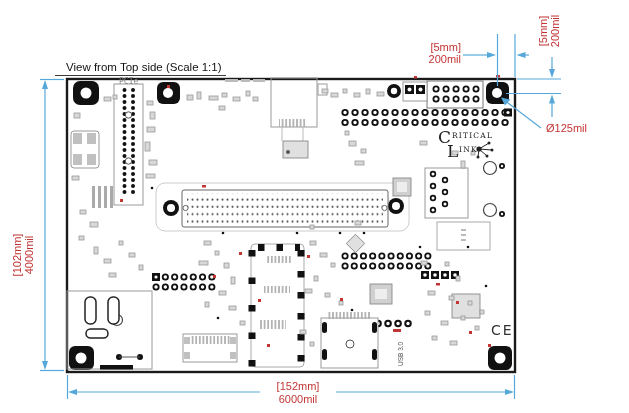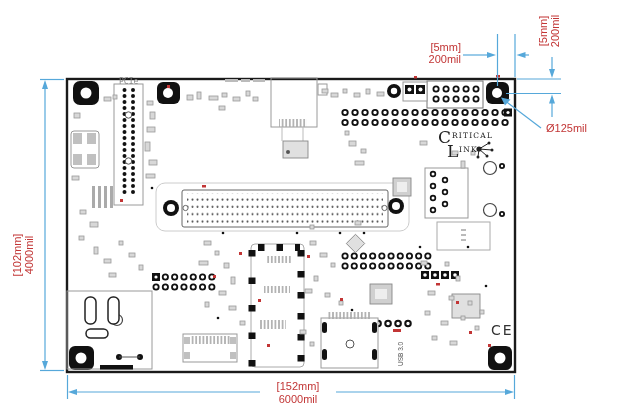--- a/index.html
+++ b/index.html
@@ -15,20 +15,21 @@
   .silk{stroke:#9a9a9a;stroke-width:1;fill:none;}
   .silk-fill{fill:#d8d8d8;stroke:#999;stroke-width:0.8;}
   .board-text{fill:#888;font-family:"DejaVu Sans Mono",monospace;}
   .logo-text{fill:#222;font-family:"DejaVu Serif",serif;}
 </style>
 </head>
 <body>
 
 <div class="canvas">
 
+  <div class="drawing-title">View from Top side (Scale 1:1)</div>
 
   <svg width="629" height="413" viewBox="0 0 629 413">
     <defs>
       <pattern id="pat-dots" width="5" height="7.3" patternUnits="userSpaceOnUse">
         <circle cx="2.5" cy="2.5" r="1.05" fill="#555"></circle>
       </pattern>
       <pattern id="pat-teeth" width="3.6" height="8" patternUnits="userSpaceOnUse">
         <rect x="1" y="0" width="1.6" height="8" fill="#aaa"></rect>
       </pattern>
     </defs>

